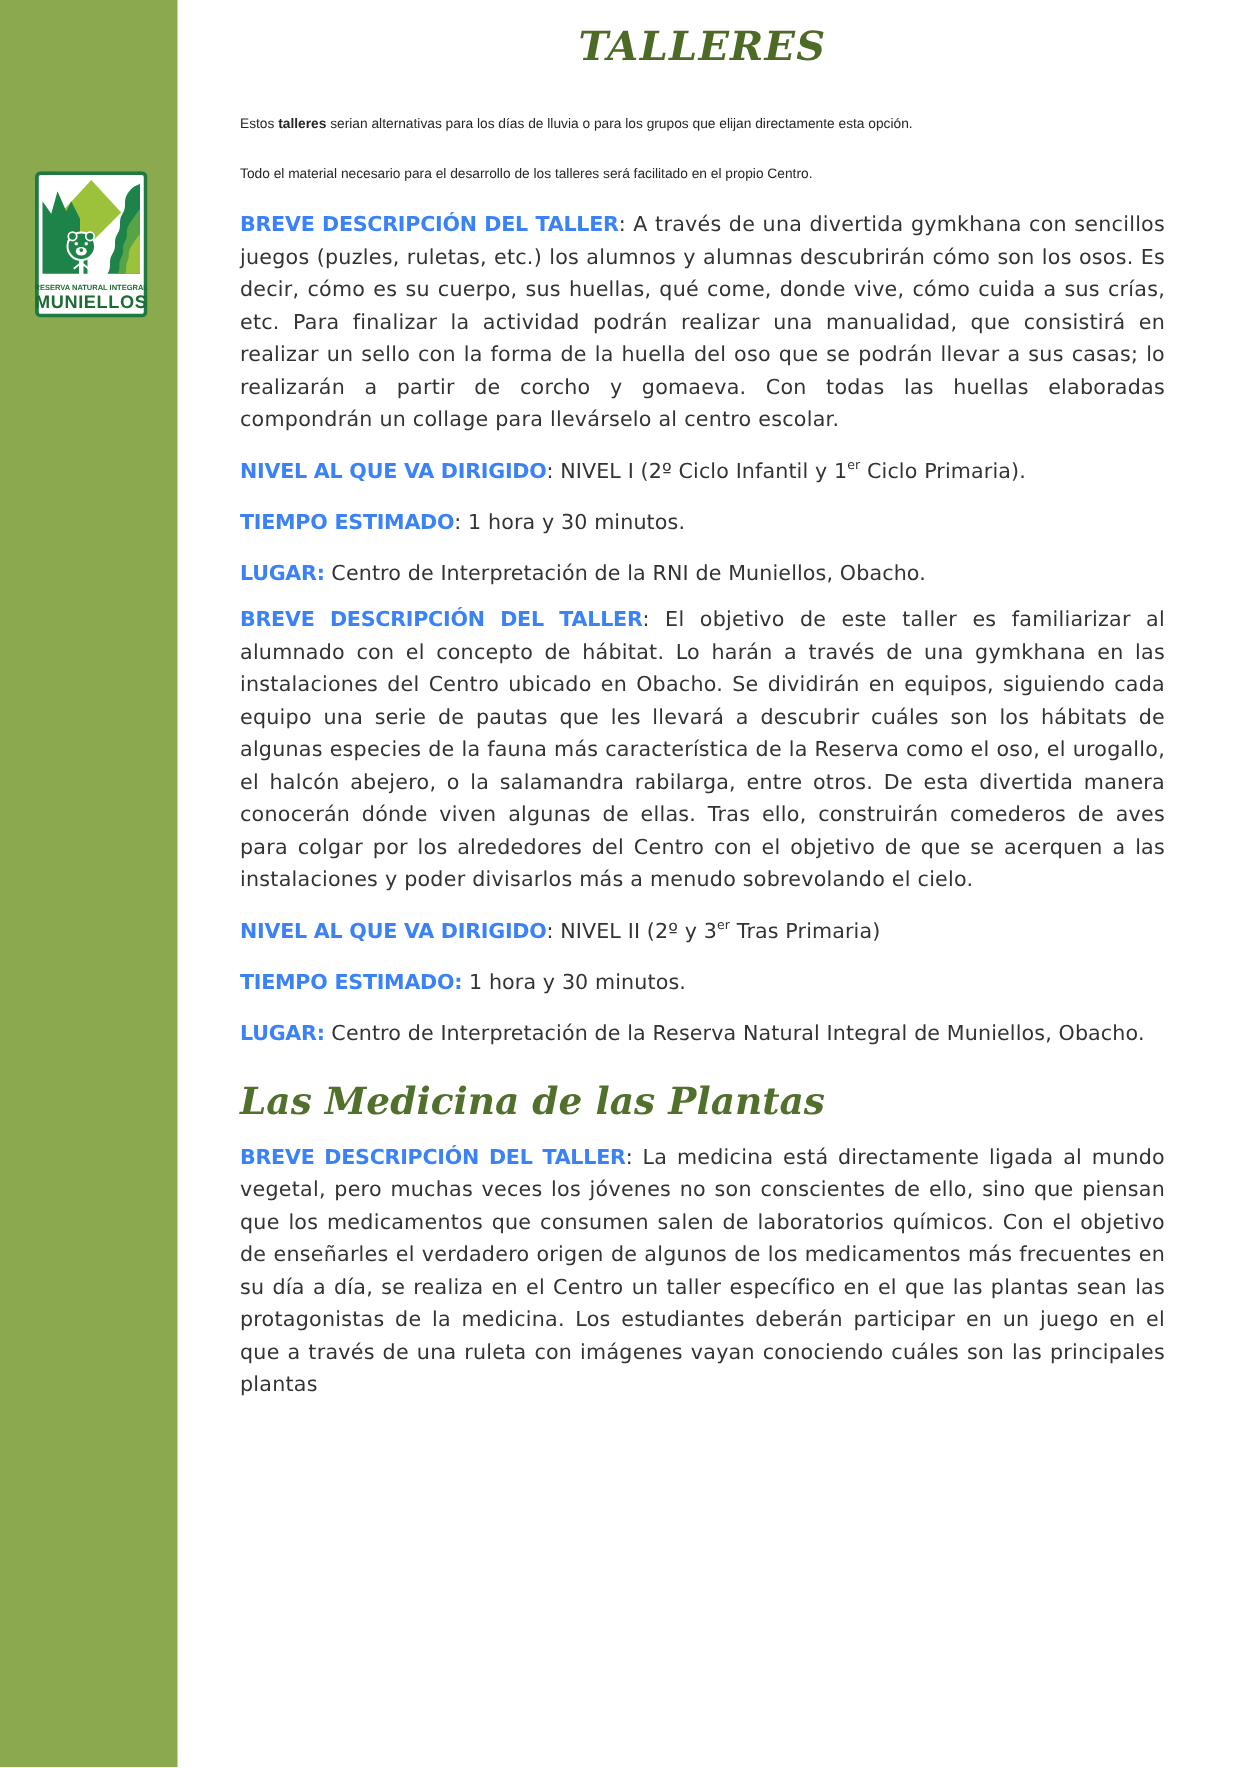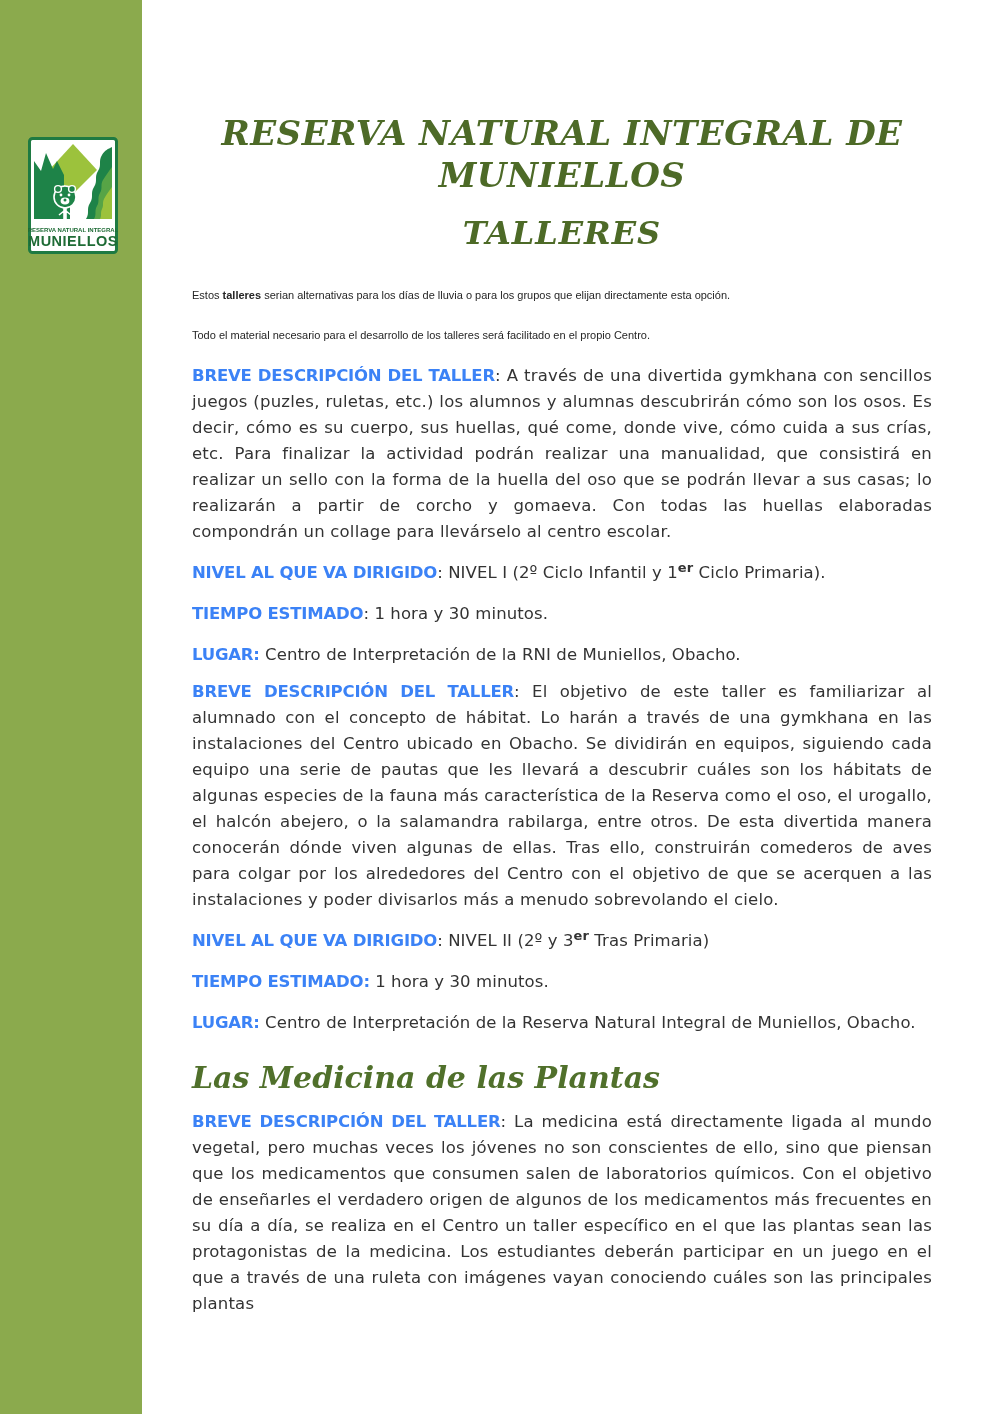--- a/index.html
+++ b/index.html
@@ -95,24 +95,23 @@
     line-height: 26px;
     letter-spacing: 0.1px;
     color: #333333;
   }
   .lbl {
     font-weight: bold;
     color: #3b82f6;
     letter-spacing: -0.2px;
   }
   sup.ord {
-    font-size: 13px;
+    font-size: 10px;
     vertical-align: super;
     line-height: 0;
-    font-weight: bold;
   }
 </style>
 </head>
 <body>
 
 <div class="page">
 
   <div class="side-bar"></div>
 
   <div class="logo">
@@ -137,21 +136,20 @@
 
       <path d="M36,71 L36,82 L38,82 L38,71 Z M36,74 L31,78 M38,74 L43,78" stroke="#ffffff" stroke-width="1.6" fill="#ffffff"></path>
 
       <text x="45" y="95" text-anchor="middle" font-family="Liberation Sans, sans-serif" font-weight="bold" font-size="6" fill="#1E6B35">RESERVA NATURAL INTEGRAL</text>
       <text x="45" y="109" text-anchor="middle" font-family="Liberation Sans, sans-serif" font-weight="bold" font-size="14.5" letter-spacing="0.5" fill="#1E6B35">MUNIELLOS</text>
     </svg>
   </div>
 
   <div class="content">
 
-    <div class="doc-title">RESERVA NATURAL INTEGRAL DE MUNIELLOS</div>
     <div class="doc-subtitle">TALLERES</div>
 
     <p class="intro-p"><span>Estos </span><span class="intro-bold">talleres</span><span> serian alternativas para los días de lluvia o para los grupos que elijan directamente esta opción.</span></p>
 
     <p class="intro-p">Todo el material necesario para el desarrollo de los talleres será facilitado en el propio Centro.</p>
 
     <p class="desc-p"><span class="lbl">BREVE DESCRIPCIÓN DEL TALLER</span><span>: A través de una divertida gymkhana con sencillos juegos (puzles, ruletas, etc.) los alumnos y alumnas descubrirán cómo son los osos. Es decir, cómo es su cuerpo, sus huellas, qué come, donde vive, cómo cuida a sus crías, etc. Para finalizar la actividad podrán realizar una manualidad, que consistirá en realizar un sello con la forma de la huella del oso que se podrán llevar a sus casas; lo realizarán a partir de corcho y gomaeva. Con todas las huellas elaboradas compondrán un collage para llevárselo al centro escolar.</span></p>
     <p class="meta-line"><span class="lbl">NIVEL AL QUE VA DIRIGIDO</span><span>: NIVEL I (2º Ciclo Infantil y 1</span><sup class="ord">er</sup><span> Ciclo Primaria).</span></p>
     <p class="meta-line"><span class="lbl">TIEMPO ESTIMADO</span><span>: 1 hora y 30 minutos.</span></p>
     <p class="meta-line"><span class="lbl">LUGAR:</span><span> Centro de Interpretación de la RNI de Muniellos, Obacho.</span></p>

